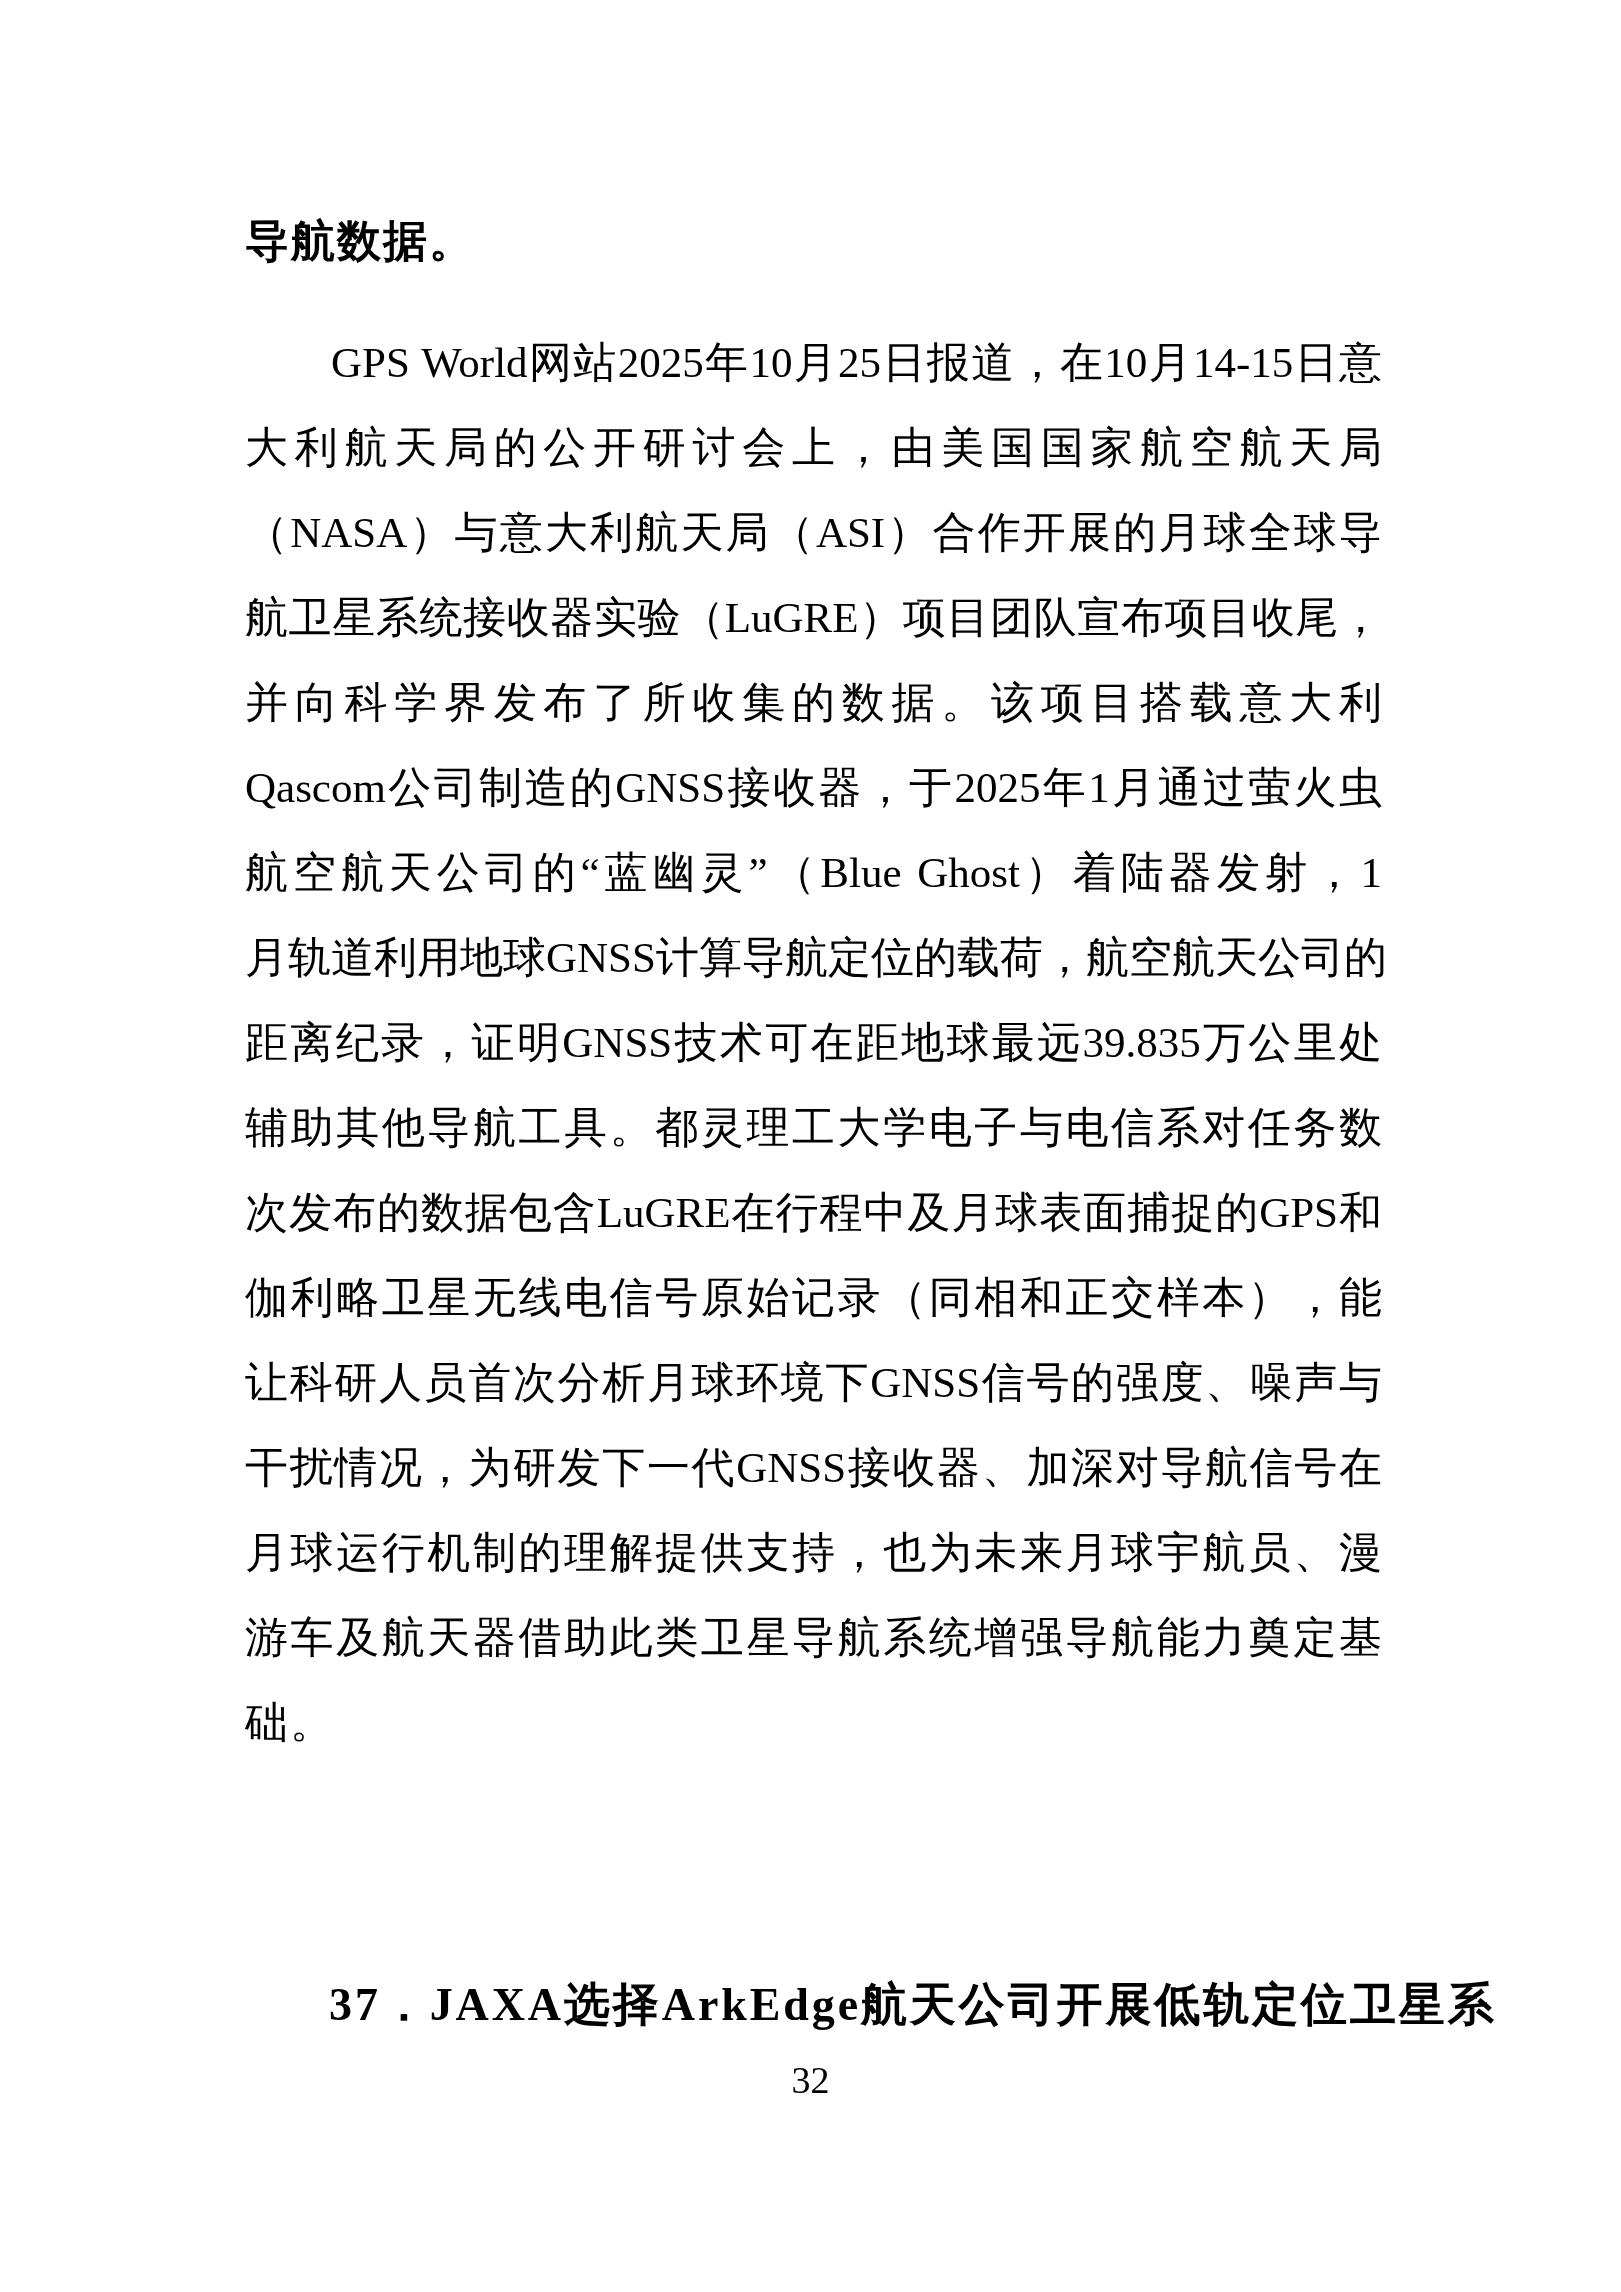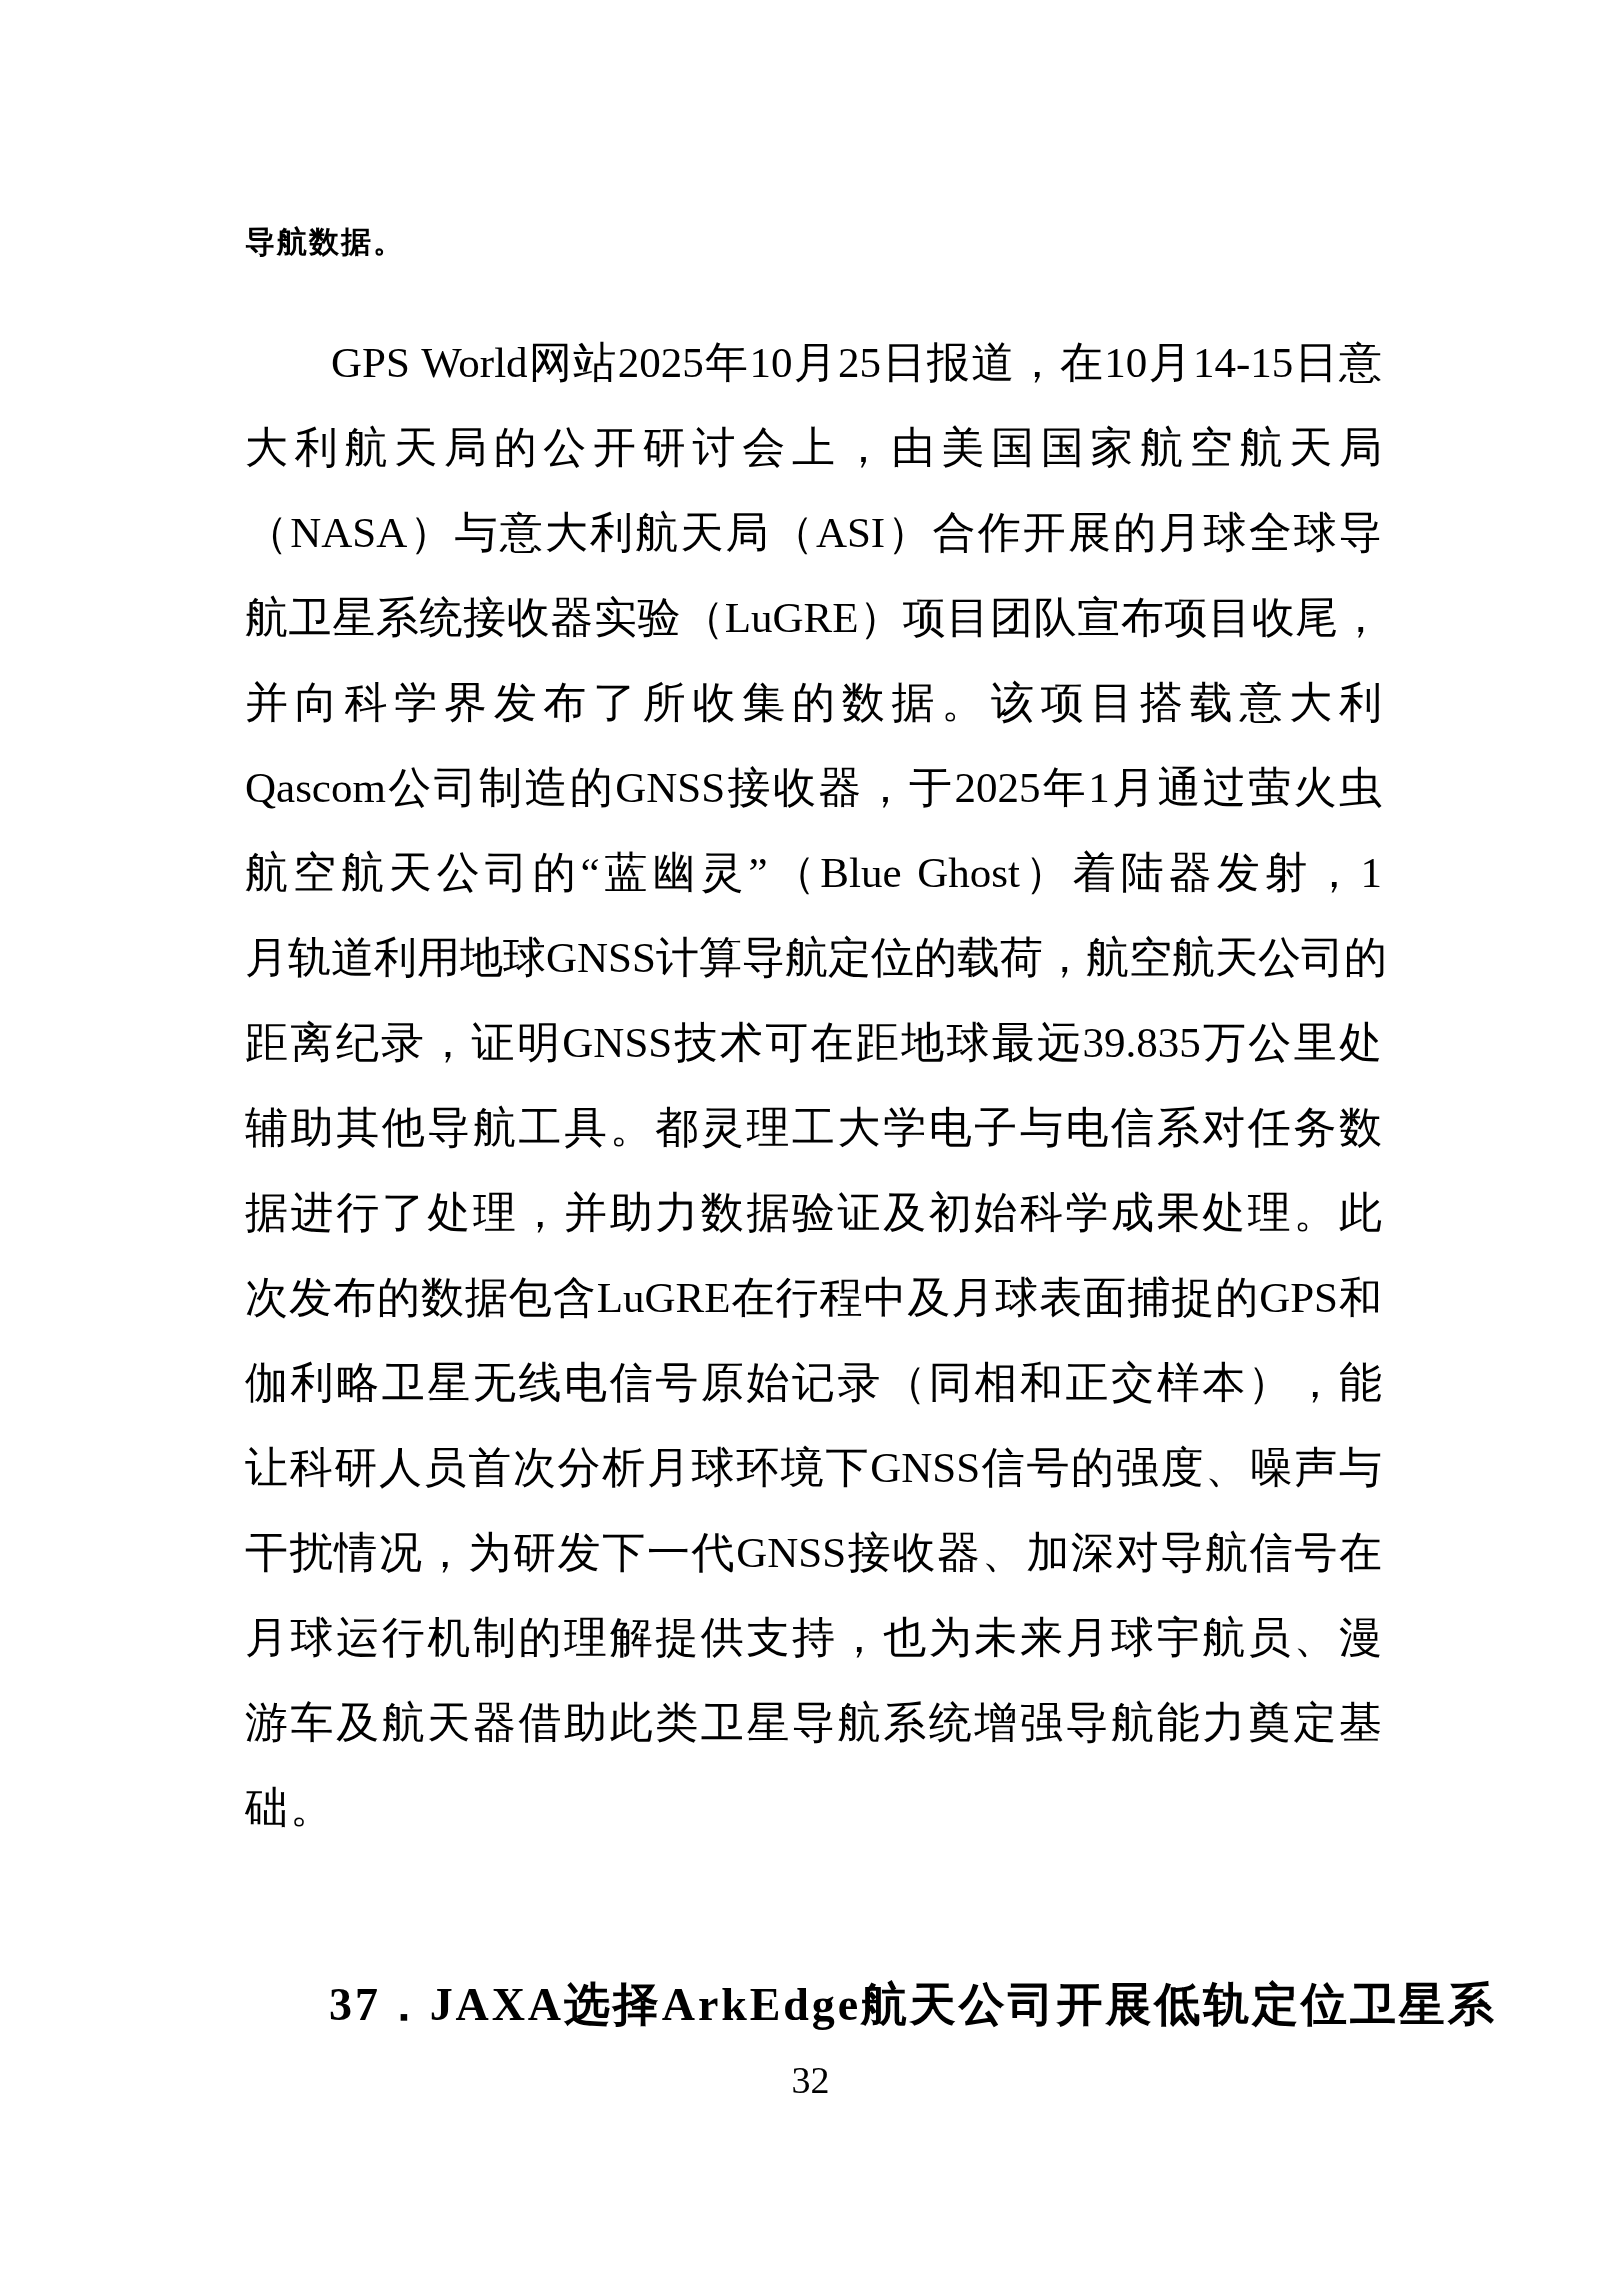--- a/index.html
+++ b/index.html
@@ -16,21 +16,21 @@
     font-family: "Liberation Serif", "DejaVu Serif", serif;
     overflow: hidden;
   }
   .text-area {
     position: absolute;
     left: 245px;
     top: 200px;
     width: 1137px;
   }
   .carryover-line {
-    font-size: 30px;
+    font-size: 44px;
     line-height: 84px;
     font-weight: bold;
     letter-spacing: 2px;
     text-align: left;
   }
   .paragraph {
     margin-top: 36px;
     font-size: 43px;
     line-height: 85px;
   }
@@ -82,21 +82,20 @@
       <div class="pline first">GPS World网站2025年10月25日报道，在10月14-15日意</div>
       <div class="pline">大利航天局的公开研讨会上，由美国国家航空航天局</div>
       <div class="pline">（NASA）与意大利航天局（ASI）合作开展的月球全球导</div>
       <div class="pline">航卫星系统接收器实验（LuGRE）项目团队宣布项目收尾，</div>
       <div class="pline">并向科学界发布了所收集的数据。该项目搭载意大利</div>
       <div class="pline">Qascom公司制造的GNSS接收器，于2025年1月通过萤火虫</div>
       <div class="pline">航空航天公司的“蓝幽灵”（Blue Ghost）着陆器发射，1</div>
       <div class="pline">月轨道利用地球GNSS计算导航定位的载荷，航空航天公司的</div>
       <div class="pline">距离纪录，证明GNSS技术可在距地球最远39.835万公里处</div>
       <div class="pline">辅助其他导航工具。都灵理工大学电子与电信系对任务数</div>
-      <div class="pline">据进行了处理，并助力数据验证及初始科学成果处理。此</div>
       <div class="pline">次发布的数据包含LuGRE在行程中及月球表面捕捉的GPS和</div>
       <div class="pline">伽利略卫星无线电信号原始记录（同相和正交样本），能</div>
       <div class="pline">让科研人员首次分析月球环境下GNSS信号的强度、噪声与</div>
       <div class="pline">干扰情况，为研发下一代GNSS接收器、加深对导航信号在</div>
       <div class="pline">月球运行机制的理解提供支持，也为未来月球宇航员、漫</div>
       <div class="pline">游车及航天器借助此类卫星导航系统增强导航能力奠定基</div>
       <div class="pline last">础。</div>
     </div>
 
   </div>

